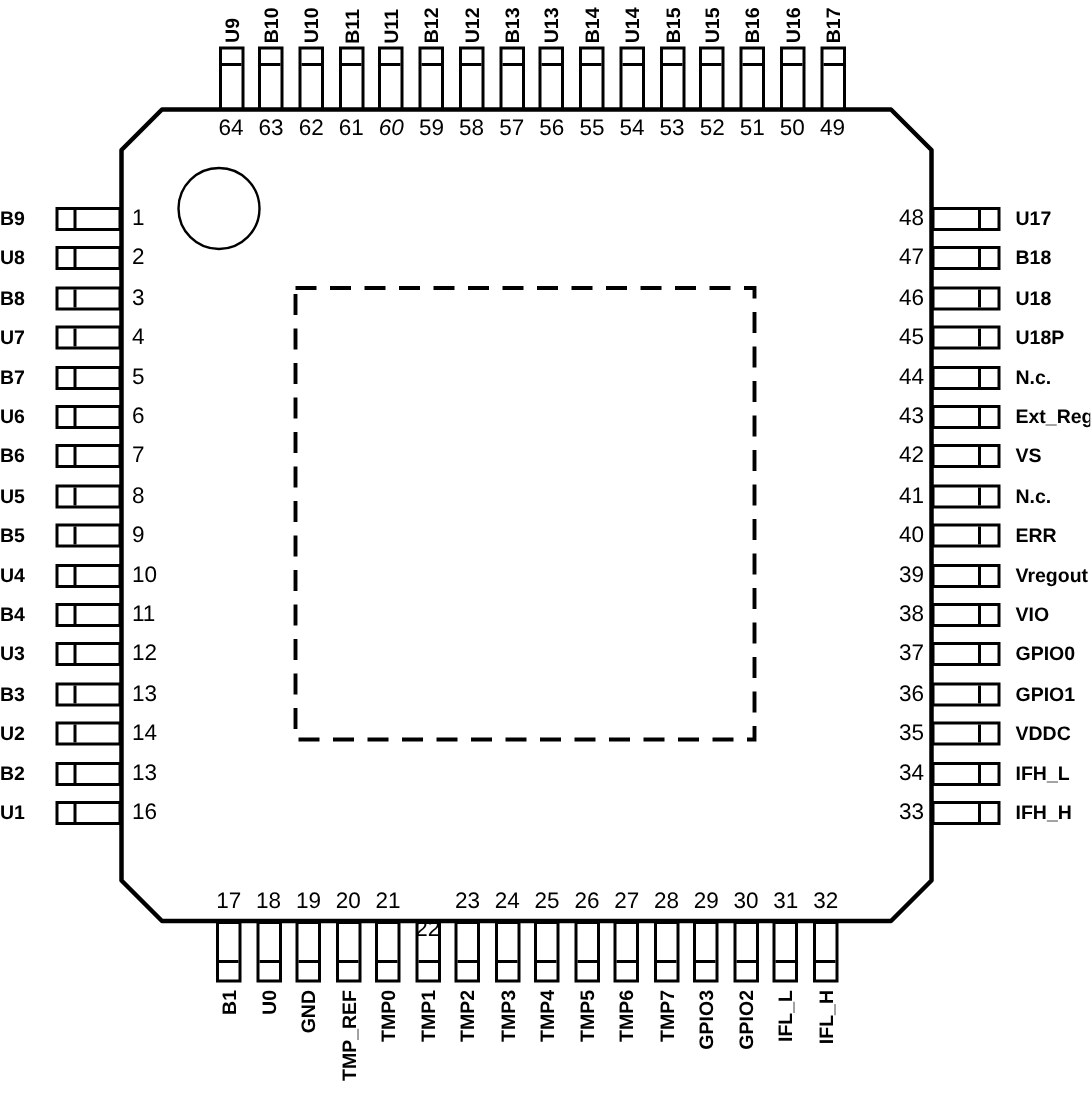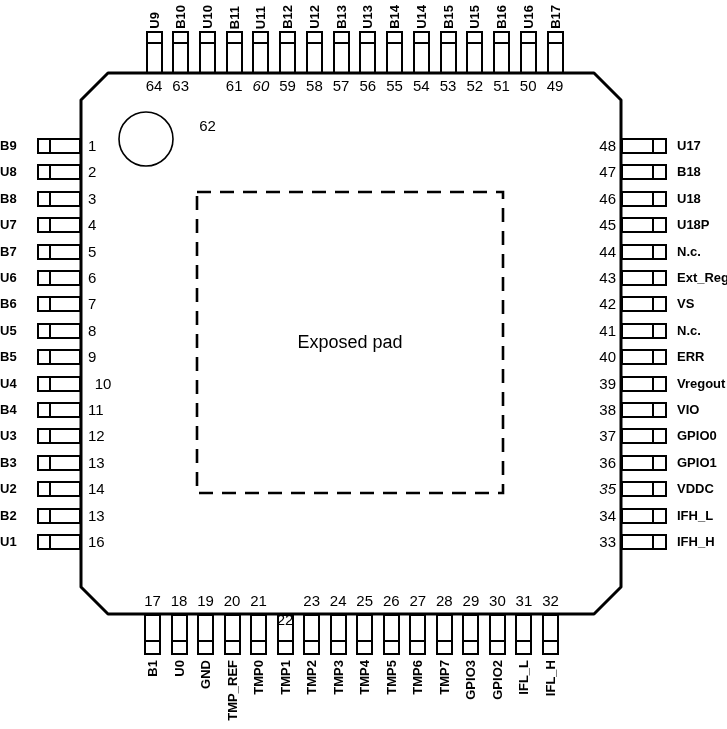--- a/index.html
+++ b/index.html
@@ -230,34 +230,31 @@
         <div class="lv" style="right: 11px;"></div>
       </div>
     </div>
 
   <svg id="svg-layer" width="727" height="729" viewBox="0 0 727 729">
     <polygon points="108,73 594,73 621,100 621,587 594,614 108,614 81,587 81,100" fill="#ffffff" stroke="#000000" stroke-width="3" stroke-linejoin="round"></polygon>
     <circle cx="146" cy="139" r="27" fill="none" stroke="#000000" stroke-width="1.6"></circle>
     <rect x="197" y="192" width="306" height="301" fill="none" stroke="#000000" stroke-width="2.6" stroke-dasharray="14 9"></rect>
   </svg>
 
-  <div id="exposed-pad-text">
-    <span>Exposed pad</span>
-  </div>
 
   <div id="text-layer">
       <div class="num cnum" style="left: 139px; top: 77px; width: 30px;">64</div>
       <div class="vwrap vtop" style="left: 144px; top: 0px; width: 20px; height: 29px;">
         <span class="vtext">U9</span>
       </div>
       <div class="num cnum" style="left: 165.7px; top: 77px; width: 30px;">63</div>
       <div class="vwrap vtop" style="left: 170.7px; top: 0px; width: 20px; height: 29px;">
         <span class="vtext">B10</span>
       </div>
-      <div class="num cnum" style="left: 192.5px; top: 77px; width: 30px; margin-top: 40px;">62</div>
+      <div class="num cnum" style="left: 192.5px; top: 77px; width: 30px;">62</div>
       <div class="vwrap vtop" style="left: 197.5px; top: 0px; width: 20px; height: 29px;">
         <span class="vtext">U10</span>
       </div>
       <div class="num cnum" style="left: 219.2px; top: 77px; width: 30px;">61</div>
       <div class="vwrap vtop" style="left: 224.2px; top: 0px; width: 20px; height: 29px;">
         <span class="vtext">B11</span>
       </div>
       <div class="num cnum" style="left: 245.9px; top: 77px; width: 30px; font-style: italic;">60</div>
       <div class="vwrap vtop" style="left: 250.9px; top: 0px; width: 20px; height: 29px;">
         <span class="vtext">U11</span>
@@ -381,21 +378,21 @@
       <div class="num lnum" style="left: 88px; top: 242.6px; width: 30px;">5</div>
       <div class="plabel lleft" style="left: 0px; top: 242.6px; width: 32px;">B7</div>
       <div class="num lnum" style="left: 88px; top: 269px; width: 30px;">6</div>
       <div class="plabel lleft" style="left: 0px; top: 269px; width: 32px;">U6</div>
       <div class="num lnum" style="left: 88px; top: 295.4px; width: 30px;">7</div>
       <div class="plabel lleft" style="left: 0px; top: 295.4px; width: 32px;">B6</div>
       <div class="num lnum" style="left: 88px; top: 321.8px; width: 30px;">8</div>
       <div class="plabel lleft" style="left: 0px; top: 321.8px; width: 32px;">U5</div>
       <div class="num lnum" style="left: 88px; top: 348.2px; width: 30px;">9</div>
       <div class="plabel lleft" style="left: 0px; top: 348.2px; width: 32px;">B5</div>
-      <div class="num lnum" style="left: 88px; top: 374.6px; width: 30px; text-align: center;">10</div>
+      <div class="num lnum" style="left: 88px; top: 374.6px; width: 30px;">10</div>
       <div class="plabel lleft" style="left: 0px; top: 374.6px; width: 32px;">U4</div>
       <div class="num lnum" style="left: 88px; top: 401px; width: 30px;">11</div>
       <div class="plabel lleft" style="left: 0px; top: 401px; width: 32px;">B4</div>
       <div class="num lnum" style="left: 88px; top: 427.4px; width: 30px;">12</div>
       <div class="plabel lleft" style="left: 0px; top: 427.4px; width: 32px;">U3</div>
       <div class="num lnum" style="left: 88px; top: 453.8px; width: 30px;">13</div>
       <div class="plabel lleft" style="left: 0px; top: 453.8px; width: 32px;">B3</div>
       <div class="num lnum" style="left: 88px; top: 480.2px; width: 30px;">14</div>
       <div class="plabel lleft" style="left: 0px; top: 480.2px; width: 32px;">U2</div>
       <div class="num lnum" style="left: 88px; top: 506.6px; width: 30px;">13</div>
@@ -421,21 +418,21 @@
       <div class="num rnum" style="left: 586px; top: 348.2px; width: 30px;">40</div>
       <div class="plabel lright" style="left: 677px; top: 348.2px; width: 55px;">ERR</div>
       <div class="num rnum" style="left: 586px; top: 374.6px; width: 30px;">39</div>
       <div class="plabel lright" style="left: 677px; top: 374.6px; width: 55px;">Vregout</div>
       <div class="num rnum" style="left: 586px; top: 401px; width: 30px;">38</div>
       <div class="plabel lright" style="left: 677px; top: 401px; width: 55px;">VIO</div>
       <div class="num rnum" style="left: 586px; top: 427.4px; width: 30px;">37</div>
       <div class="plabel lright" style="left: 677px; top: 427.4px; width: 55px;">GPIO0</div>
       <div class="num rnum" style="left: 586px; top: 453.8px; width: 30px;">36</div>
       <div class="plabel lright" style="left: 677px; top: 453.8px; width: 55px;">GPIO1</div>
-      <div class="num rnum" style="left: 586px; top: 480.2px; width: 30px; font-style: italic;">35</div>
+      <div class="num rnum" style="left: 586px; top: 480.2px; width: 30px;">35</div>
       <div class="plabel lright" style="left: 677px; top: 480.2px; width: 55px;">VDDC</div>
       <div class="num rnum" style="left: 586px; top: 506.6px; width: 30px;">34</div>
       <div class="plabel lright" style="left: 677px; top: 506.6px; width: 55px;">IFH_L</div>
       <div class="num rnum" style="left: 586px; top: 533px; width: 30px;">33</div>
       <div class="plabel lright" style="left: 677px; top: 533px; width: 55px;">IFH_H</div>
     </div>
 
 </div>
 
 </body></html>

